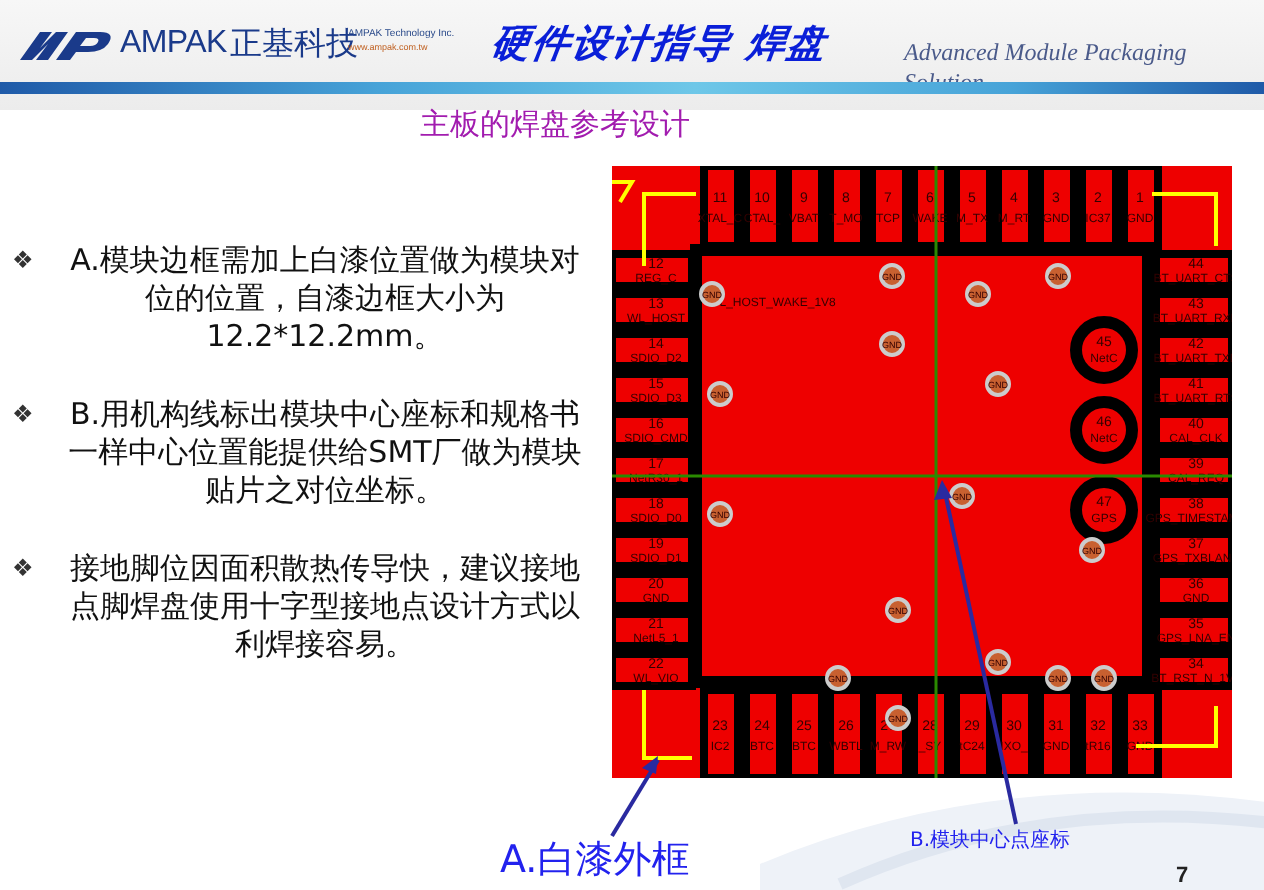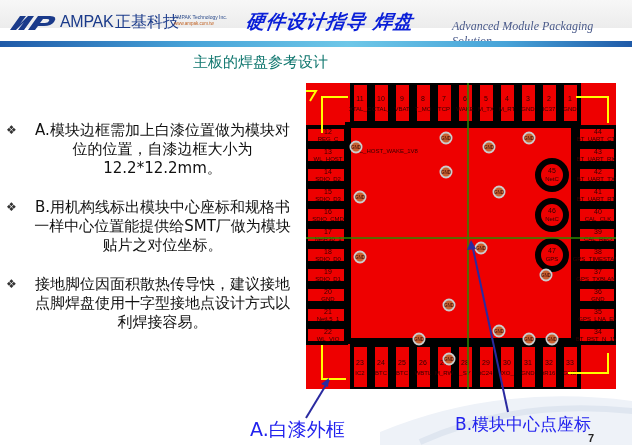--- a/index.html
+++ b/index.html
@@ -1,33 +1,33 @@
 <!DOCTYPE html>
 <html><head>
 <meta charset="utf-8">
 <style>
   * { box-sizing: border-box; margin: 0; padding: 0; }
   body { width: 632px; height: 445px; overflow: hidden; background: #ffffff; font-family: "DejaVu Sans", sans-serif; position: relative; }
-  .header { position: absolute; left: 0; top: 0; width: 632px; height: 28px; background: linear-gradient(180deg, #f7f7f7 0%, #ececec 100%); }
+  .header { position: absolute; left: 0; top: 0; width: 632px; height: 55px; background: linear-gradient(180deg, #f7f7f7 0%, #ececec 100%); }
   .header-bar { position: absolute; left: 0; top: 41px; width: 632px; height: 6px; background: linear-gradient(90deg, #1f5aa8 0%, #47a3d8 30%, #6ec7e8 55%, #47a3d8 80%, #1f5aa8 100%); }
   .logo-mark { position: absolute; left: 10px; top: 14px; width: 48px; height: 16px; }
   .logo-text { position: absolute; left: 60px; top: 13px; font-family: "Liberation Sans", sans-serif; font-size: 16px; color: #1a3a8a; letter-spacing: -0.3px; }
   .logo-cn { position: absolute; left: 115px; top: 12px; font-size: 16px; color: #1a3a8a; }
   .logo-sub1 { position: absolute; left: 174px; top: 14px; font-size: 5px; color: #2a4a8a; font-family: "Liberation Sans", sans-serif; }
   .logo-sub2 { position: absolute; left: 174px; top: 21px; font-size: 4.5px; color: #c06020; font-family: "Liberation Sans", sans-serif; }
   .title-cn { position: absolute; left: 246px; top: 9px; font-size: 19px; font-style: italic; font-weight: bold; color: #0a1fd8; letter-spacing: 1px; transform: skewX(-8deg); }
   .tagline { position: absolute; left: 452px; top: 19px; font-family: "Liberation Serif", serif; font-style: italic; font-size: 12px; color: #4a5a8a; }
-  .subtitle { position: absolute; left: 193px; top: 53px; font-size: 15px; color: #0f766e; }
+  .subtitle { position: absolute; left: 210px; top: 53px; font-size: 15px; color: #a21caf; }
   .bullets { position: absolute; left: 6px; top: 121px; width: 285px; }
   .bullet { display: flex; margin-bottom: 20px; }
   .bullet-icon { width: 28px; flex: none; font-size: 12px; color: #333; padding-top: 2px; }
   .bullet-text { font-size: 15px; line-height: 19px; color: #111; text-align: center; }
   .pcb { position: absolute; left: 306px; top: 83px; width: 310px; height: 306px; background: #ee0000; overflow: hidden; }
   .label-a { position: absolute; left: 250px; top: 417px; font-size: 19px; color: #2222ee; }
-  .label-b { position: absolute; left: 455px; top: 413px; font-size: 17px; color: #2222ee; }
+  .label-b { position: absolute; left: 455px; top: 413px; font-size: 10px; color: #2222ee; }
   .page-num { position: absolute; left: 588px; top: 432px; font-size: 11px; font-weight: bold; color: #222; font-family: "Liberation Sans", sans-serif; }
   .swoosh { position: absolute; left: 380px; top: 372px; width: 260px; height: 80px; }
   .arrows { position: absolute; left: 0; top: 0; width: 632px; height: 445px; pointer-events: none; }
 </style>
 </head>
 <body>
 
 <div class="header">
   <svg class="logo-mark" viewBox="0 0 48 16">
     <path d="M0 16 L10 2 L16 2 L10 10 L18 2 L24 2 L14 16 L8 16 L14 8 L6 16 Z" fill="#1a3a8a"></path>

